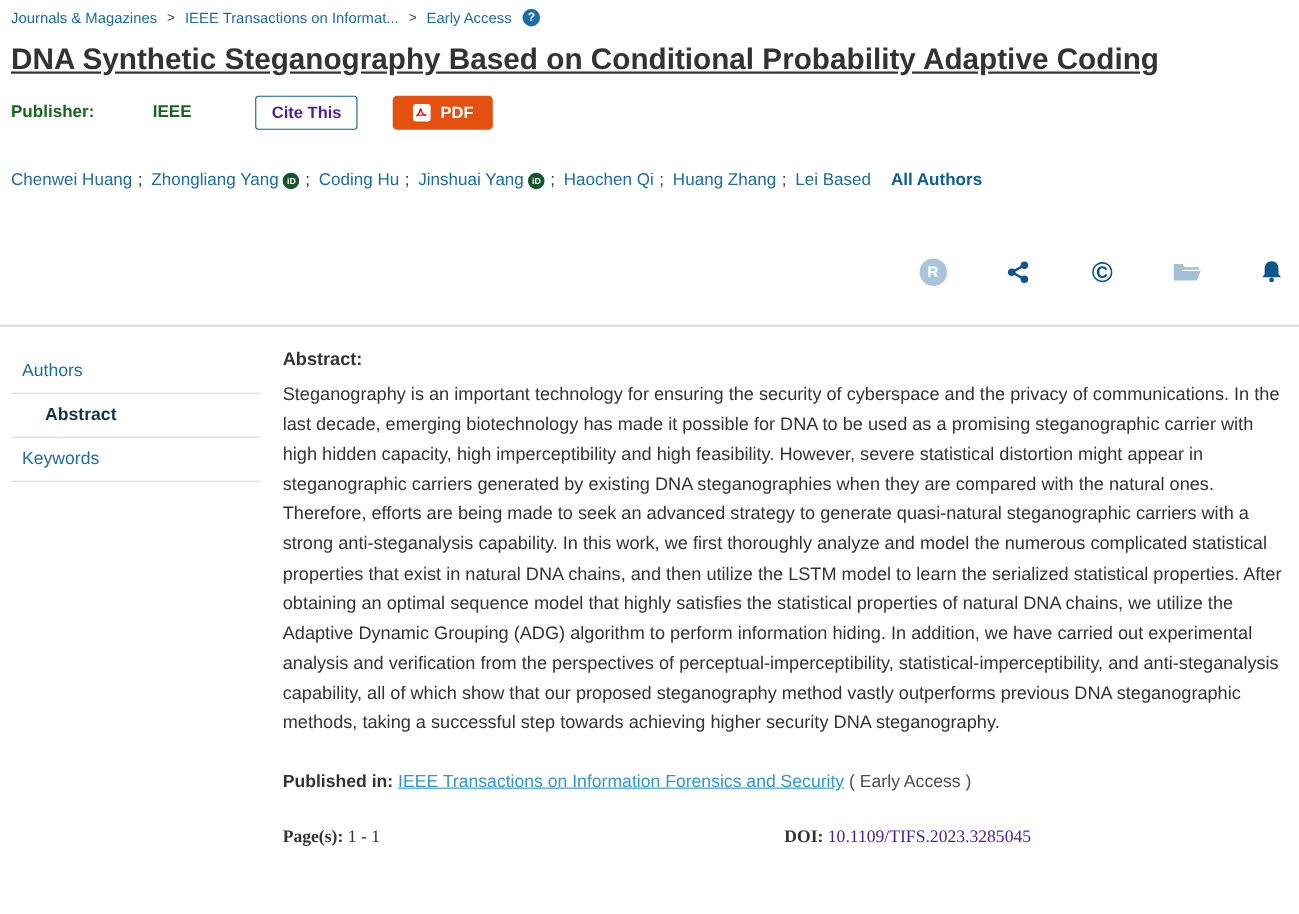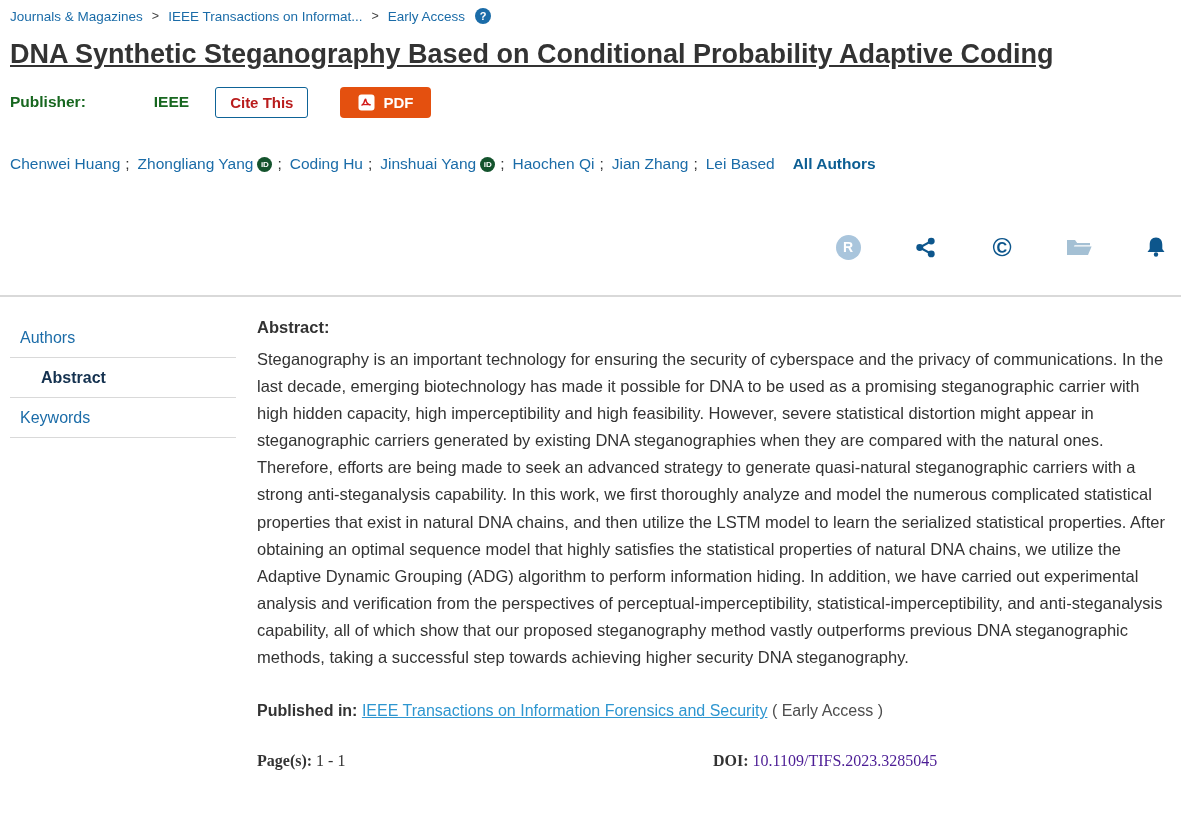--- a/index.html
+++ b/index.html
@@ -39,25 +39,25 @@
   }
 
   
   .pub-row {
     display:flex; align-items:center;
     margin:14px 0 0 10px; height:34px;
   }
   .publisher-label, .publisher-name {
     color:#17671f; font-weight:bold; font-size:15.5px;
   }
-  .publisher-name { margin-left:20px;padding-left:48px; }
+  .publisher-name { margin-left:5px;padding-left:48px; }
   .cite-btn {
-    margin-left:26px;
+    margin-left:58px;
     border:1px solid #0e6397; border-radius:3px;
-    background:#fff; color:#b91c1c;
+    background:#fff; color:#4c1d95;
     font-weight:bold; font-size:15px;
     padding:6px 14px; cursor:pointer;
     font-family:"Liberation Sans", sans-serif;
   }
   .pdf-btn {
     margin-left:32px;
     background:#e4500f; border:none; border-radius:4px;
     color:#fff; font-weight:bold; font-size:15px;
     padding:7px 18px; cursor:pointer;
     display:inline-flex; align-items:center; gap:8px;
@@ -178,21 +178,21 @@
   <a class="author-link">Coding Hu</a>
   <span class="author-sep">;</span>
 
   <a class="author-link">Jinshuai Yang</a>
   <span class="orcid-icon">iD</span>
   <span class="author-sep">;</span>
 
   <a class="author-link">Haochen Qi</a>
   <span class="author-sep">;</span>
 
-  <a class="author-link">Jian Zhang</a>
+  <a class="author-link">Huang Zhang</a>
   <span class="author-sep">;</span>
 
   <a class="author-link">Lei Based</a>
   <a class="all-authors">All Authors</a>
 </div>
 
 <div class="toolbar-icons">
   <div class="tool-icon">
     <span class="r-circle">R</span>
   </div>

